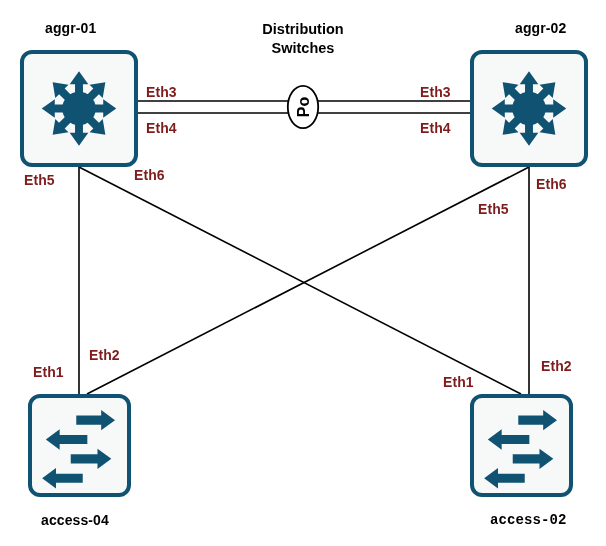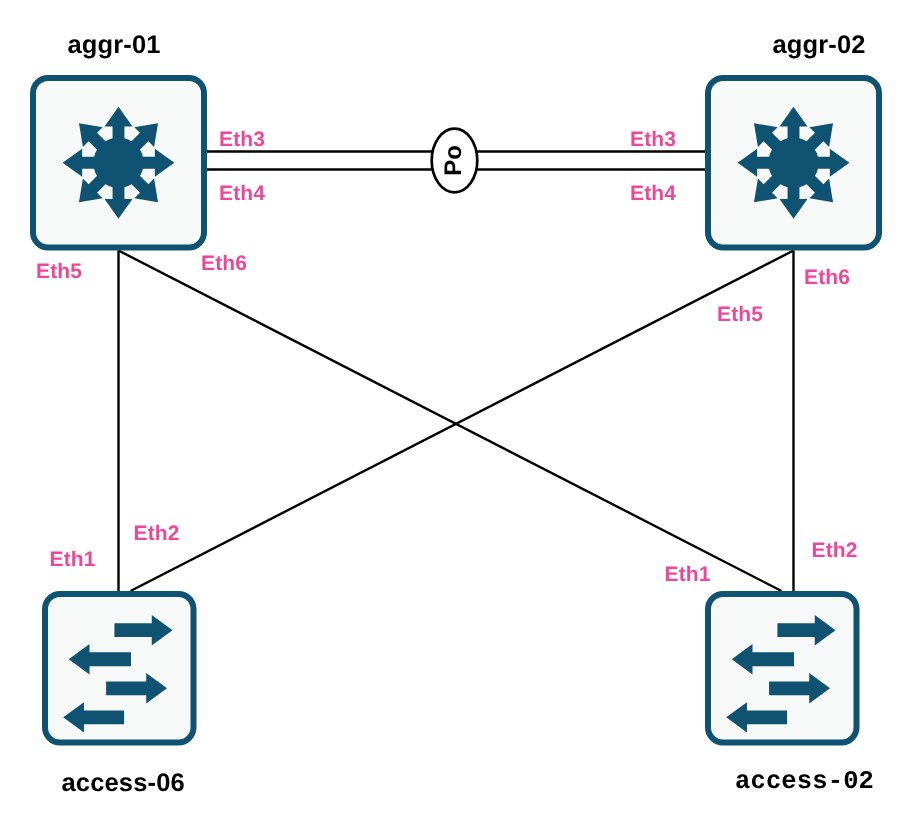--- a/index.html
+++ b/index.html
@@ -39,32 +39,32 @@
     width: 103px;
     height: 103px;
   }
   .node svg {
     display: block;
     width: 100%;
     height: 100%;
   }
   .node-name {
     position: absolute;
-    font-size: 17px;
+    font-size: 14px;
     font-weight: bold;
     color: #000000;
     white-space: nowrap;
     text-align: center;
     letter-spacing: 0.1px;
   }
   .iface-label {
     position: absolute;
     font-size: 14px;
     font-weight: bold;
-    color: #ec4899;
+    color: #7f1d1d;
     white-space: nowrap;
     letter-spacing: 0.1px;
   }
   .group-title {
     position: absolute;
     font-size: 14.5px;
     font-weight: bold;
     color: #000000;
     text-align: center;
     line-height: 19px;
@@ -93,20 +93,24 @@
       </g>
   </svg>
 
   <div class="po-badge" id="po-badge" style="left: 286px; top: 84px;">
     <svg viewBox="0 0 34 46" xmlns="http://www.w3.org/2000/svg" width="34" height="46">
       <ellipse cx="17" cy="23" rx="15.2" ry="21.2" fill="#ffffff" stroke="#000000" stroke-width="1.8"></ellipse>
       <text id="po-text" x="17" y="23" transform="rotate(-90 17 23)" text-anchor="middle" dominant-baseline="central" font-family="Liberation Sans, sans-serif" font-size="16" font-weight="bold" fill="#000000">Po</text>
     </svg>
   </div>
 
+  <div class="group-title" id="group-title" style="left: 233px; top: 20px; width: 140px;">
+      <div>Distribution</div>
+      <div>Switches</div>
+    </div>
 
   <div id="nodes-layer">
       <div class="node node-aggr" style="left: 20px; top: 50px;">
         <svg viewBox="0 0 118 117">
           <circle cx="59" cy="58.5" r="18" fill="#105272"></circle>
           <path d="M -4.25 -14 L -4.25 -26 L -10 -26 L 0 -40 L 10 -26 L 4.25 -26 L 4.25 -14 Z" fill="#105272" transform="translate(59,58.5) rotate(0)"></path>
           <path d="M -4.25 -14 L -4.25 -26 L -10 -26 L 0 -40 L 10 -26 L 4.25 -26 L 4.25 -14 Z" fill="#105272" transform="translate(59,58.5) rotate(45)"></path>
           <path d="M -4.25 -14 L -4.25 -26 L -10 -26 L 0 -40 L 10 -26 L 4.25 -26 L 4.25 -14 Z" fill="#105272" transform="translate(59,58.5) rotate(90)"></path>
           <path d="M -4.25 -14 L -4.25 -26 L -10 -26 L 0 -40 L 10 -26 L 4.25 -26 L 4.25 -14 Z" fill="#105272" transform="translate(59,58.5) rotate(135)"></path>
           <path d="M -4.25 -14 L -4.25 -26 L -10 -26 L 0 -40 L 10 -26 L 4.25 -26 L 4.25 -14 Z" fill="#105272" transform="translate(59,58.5) rotate(180)"></path>
@@ -131,21 +135,21 @@
       </div>
       <div class="node-name" style="left: 495px; top: 20px; margin-left: 20px;">aggr-02</div>
       <div class="node node-access" style="left: 28px; top: 394px;">
         <svg viewBox="0 0 103 103">
           <path d="M 48 19 L 75 19 L 75 13 L 90 24 L 75 35 L 75 29 L 48 29 Z" fill="#105272"></path>
           <path d="M 60 40 L 30 40 L 30 34 L 15 45 L 30 56 L 30 50 L 60 50 Z" fill="#105272"></path>
           <path d="M 42 61 L 71 61 L 71 55 L 86 66 L 71 77 L 71 71 L 42 71 Z" fill="#105272"></path>
           <path d="M 55 82 L 26 82 L 26 76 L 11 87 L 26 98 L 26 92 L 55 92 Z" fill="#105272"></path>
         </svg>
       </div>
-      <div class="node-name" style="left: 41px; top: 512px;">access-06</div>
+      <div class="node-name" style="left: 41px; top: 512px;">access-04</div>
       <div class="node node-access" style="left: 470px; top: 394px;">
         <svg viewBox="0 0 103 103">
           <path d="M 48 19 L 75 19 L 75 13 L 90 24 L 75 35 L 75 29 L 48 29 Z" fill="#105272"></path>
           <path d="M 60 40 L 30 40 L 30 34 L 15 45 L 30 56 L 30 50 L 60 50 Z" fill="#105272"></path>
           <path d="M 42 61 L 71 61 L 71 55 L 86 66 L 71 77 L 71 71 L 42 71 Z" fill="#105272"></path>
           <path d="M 55 82 L 26 82 L 26 76 L 11 87 L 26 98 L 26 92 L 55 92 Z" fill="#105272"></path>
         </svg>
       </div>
       <div class="node-name" style="left: 490px; top: 512px; font-family: Liberation Mono, monospace;">access-02</div>
     </div>

